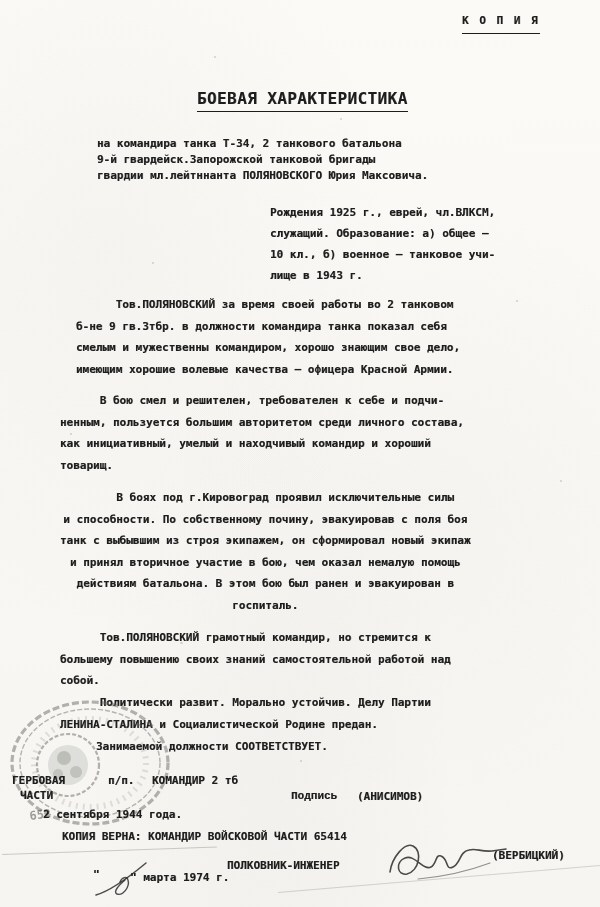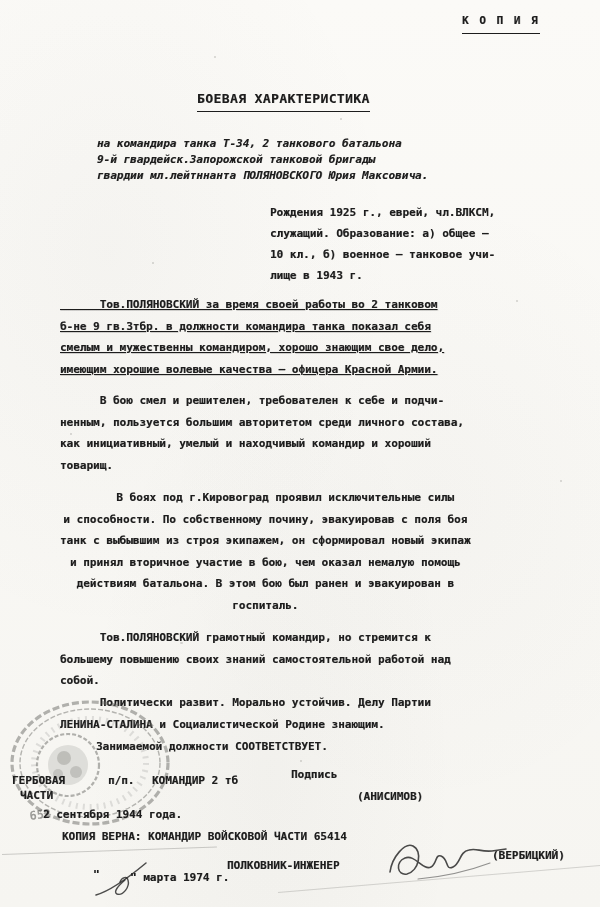--- a/index.html
+++ b/index.html
@@ -33,32 +33,32 @@
     fill:#5f5f5c;opacity:.6;
   }
 </style>
 </head>
 <body>
 
 <div class="page">
 
   <div class="typed spread underlined" style="left:462px;top:10px;">К О П И Я</div>
 
-  <div class="typed underlined" style="left:197px;top:88px;font-size:13px;letter-spacing:.4px;">БОЕВАЯ ХАРАКТЕРИСТИКА</div>
+  <div class="typed underlined" style="left:197px;top:88px;font-size:16px;letter-spacing:.4px;">БОЕВАЯ ХАРАКТЕРИСТИКА</div>
 
-  <div class="typed tight" style="left:97px;top:136px;font-style:italic;">на командира танка Т-34, 2 танкового батальона
+  <div class="typed tight" style="left:97px;top:136px;">на командира танка Т-34, 2 танкового батальона
 9-й гвардейск.Запорожской танковой бригады
 гвардии мл.лейтннанта ПОЛЯНОВСКОГО Юрия Максовича.</div>
 
   <div class="typed mid" style="left:270px;top:202px;">Рождения 1925 г., еврей, чл.ВЛКСМ,
 служащий. Образование: а) общее –
 10 кл., б) военное – танковое учи-
 лище в 1943 г.</div>
 
-  <div class="typed" style="left:60px;top:294px;text-decoration:underline;">      Тов.ПОЛЯНОВСКИЙ за время своей работы во 2 танковом
+  <div class="typed" style="left:76px;top:294px;">      Тов.ПОЛЯНОВСКИЙ за время своей работы во 2 танковом
 б-не 9 гв.Зтбр. в должности командира танка показал себя
 смелым и мужественны командиром, хорошо знающим свое дело,
 имеющим хорошие волевые качества – офицера Красной Армии.</div>
 
   <div class="typed" style="left:60px;top:390px;">      В бою смел и решителен, требователен к себе и подчи-
 ненным, пользуется большим авторитетом среди личного состава,
 как инициативный, умелый и находчивый командир и хороший
 товарищ.</div>
 
   <div class="typed" style="left:60px;top:487px;text-align:center;">      В боях под г.Кировоград проявил исключительные силы
@@ -66,42 +66,42 @@
 танк с выбывшим из строя экипажем, он сформировал новый экипаж
 и принял вторичное участие в бою, чем оказал немалую помощь
 действиям батальона. В этом бою был ранен и эвакуирован в
 госпиталь.</div>
 
   <div class="typed" style="left:60px;top:627px;">      Тов.ПОЛЯНОВСКИЙ грамотный командир, но стремится к
 большему повышению своих знаний самостоятельной работой над
 собой.</div>
 
   <div class="typed" style="left:60px;top:692px;">      Политически развит. Морально устойчив. Делу Партии
-ЛЕНИНА-СТАЛИНА и Социалистической Родине знающим.</div>
+ЛЕНИНА-СТАЛИНА и Социалистической Родине предан.</div>
 
   <div class="typed" style="left:96px;top:736px;">Занимаемой должности СООТВЕТСТВУЕТ.</div>
 
   <svg style="left:6px;top:698px;" width="168" height="132" viewBox="0 0 168 132">
     <ellipse cx="84" cy="65" rx="78" ry="61" fill="none" stroke="#6a6a66" stroke-width="3.2" stroke-dasharray="7 3" opacity="0.5"></ellipse>
     <ellipse cx="84" cy="65" rx="70" ry="54" fill="none" stroke="#6a6a66" stroke-width="1.4" stroke-dasharray="5 2" opacity="0.48"></ellipse>
     <ellipse cx="84" cy="65" rx="56" ry="44" fill="none" stroke="#7a7a76" stroke-width="6" stroke-dasharray="2 5" opacity="0.2"></ellipse>
     <circle cx="62" cy="67" r="31" fill="none" stroke="#6a6a66" stroke-width="2.2" stroke-dasharray="4 2" opacity="0.5"></circle>
     <circle cx="62" cy="67" r="20" fill="#8a8a85" opacity="0.22"></circle>
     <circle cx="58" cy="60" r="7" fill="#6a6a66" opacity="0.28"></circle>
     <circle cx="70" cy="74" r="6" fill="#6a6a66" opacity="0.25"></circle>
     <circle cx="52" cy="76" r="5" fill="#6a6a66" opacity="0.22"></circle>
     <text class="stamp-digits" x="24" y="122" transform="rotate(-7 24 122)">652</text>
   </svg>
 
   <div class="typed" style="left:12px;top:770px;">ГЕРБОВАЯ</div>
   <div class="typed" style="left:20px;top:785px;">ЧАСТИ</div>
 
   <div class="typed" style="left:108px;top:770px;">п/п.</div>
   <div class="typed" style="left:152px;top:770px;">КОМАНДИР 2 тб</div>
-  <div class="typed" style="left:291px;top:764px;">Подпись</div>
+  <div class="typed" style="left:291px;top:786px;font-family:Liberation Mono, monospace;">Подпись</div>
   <div class="typed" style="left:357px;top:786px;">(АНИСИМОВ)</div>
   <div class="typed" style="left:43px;top:804px;">2 сентября 1944 года.</div>
 
   <div class="typed" style="left:62px;top:826px;">КОПИЯ ВЕРНА: КОМАНДИР ВОЙСКОВОЙ ЧАСТИ 65414</div>
   <div class="typed" style="left:227px;top:842px;margin-top:13px;">ПОЛКОВНИК-ИНЖЕНЕР</div>
   <div class="typed" style="left:492px;top:845px;">(ВЕРБИЦКИЙ)</div>
 
   <svg style="left:378px;top:830px;" width="132" height="52" viewBox="0 0 132 52">
     <path d="M12,42 C14,27 27,12 35,16 C45,21 41,41 29,44 C19,46 17,32 27,28
              C37,24 45,41 53,37 C59,34 57,24 63,26 C71,29 67,41 75,37

